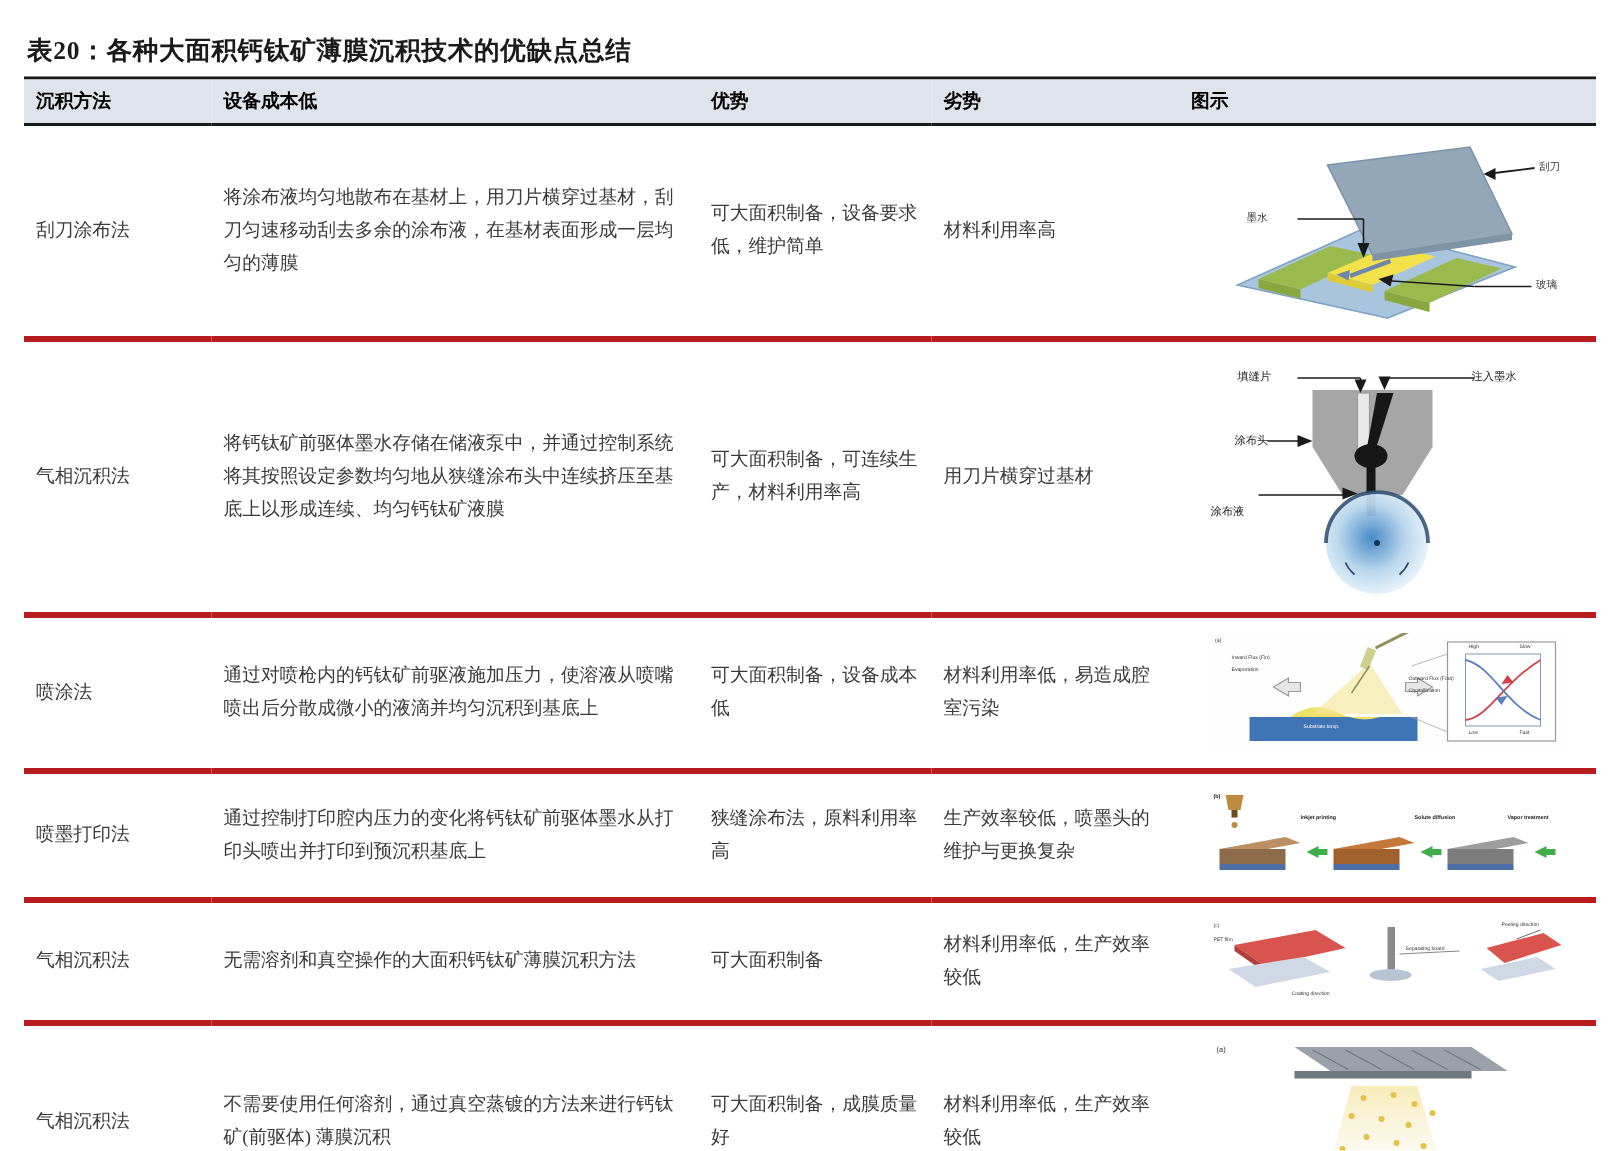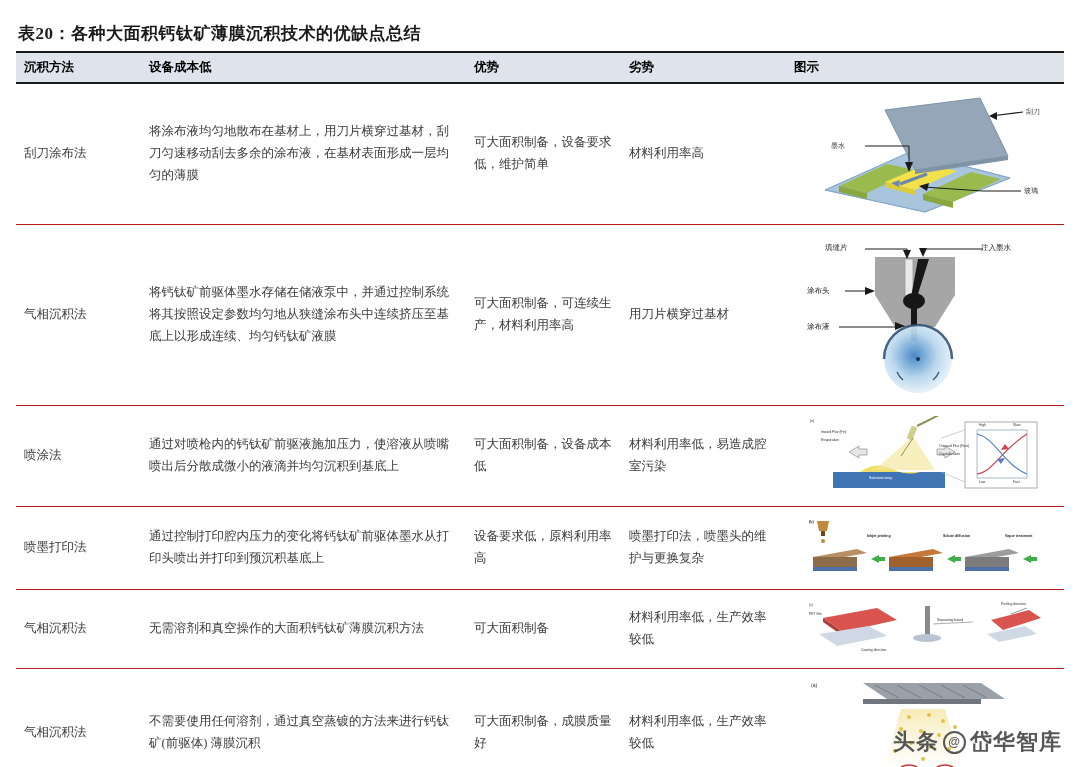--- a/index.html
+++ b/index.html
@@ -20,21 +20,21 @@
 
   
   table.tbl{width:100%;border-collapse:collapse;table-layout:fixed;}
   table.tbl th{
     background:#dfe3ec;color:#000000;font-weight:bold;font-size:12.5px;
     text-align:left;padding:6px 8px;border:none;vertical-align:middle;
     font-family:"Liberation Serif","DejaVu Serif",serif;
   }
   thead tr{border-bottom:2px solid #1a1a1a;}
   table.tbl td{
-    border-top:1px solid #b91c1c;
+    border-top:4px solid #b91c1c;
     padding:10px 8px;vertical-align:middle;font-size:12.5px;line-height:1.75;
     color:#3a3a3a;
   }
   tbody tr:first-child td{border-top:none;}
   td.method{font-size:13px;color:#333;}
   td.principle{color:#3d3d3d;}
   td.pro{color:#3d3d3d;}
   td.con{color:#3d3d3d;}
   td.fig{padding:4px 6px;}
 
@@ -190,22 +190,22 @@
               <polygon points="102,24 98,15 106,15" fill="#1a1a1a"></polygon>
               <line x1="178" y1="14" x2="120" y2="14" stroke="#1a1a1a" stroke-width="1"></line>
               <polygon points="118,22 114,13 122,13" fill="#1a1a1a"></polygon>
               <line x1="40" y1="56" x2="66" y2="56" stroke="#1a1a1a" stroke-width="1"></line>
               <polygon points="70,56 60,52 60,60" fill="#1a1a1a"></polygon>
               <line x1="34" y1="92" x2="96" y2="92" stroke="#1a1a1a" stroke-width="1"></line>
               <polygon points="100,91 90,87 90,95" fill="#1a1a1a"></polygon>
             </svg>
             <span class="lbl" style="left:20px;top:6px;">填缝片</span>
             <span class="lbl" style="left:176px;top:6px;">注入墨水</span>
-            <span class="lbl" style="left:2px;top:49px;">涂布头</span>
-            <span class="lbl" style="left:2px;top:85px;">涂布液</span>
+            <span class="lbl" style="left:18px;top:49px;">涂布头</span>
+            <span class="lbl" style="left:2px;top:98px;font-family:Liberation Mono, monospace;">涂布液</span>
           </div>
         </td>
       </tr>
 
       <tr>
         <td class="method">喷涂法</td>
         <td class="principle">通过对喷枪内的钙钛矿前驱液施加压力，使溶液从喷嘴喷出后分散成微小的液滴并均匀沉积到基底上</td>
         <td class="pro">可大面积制备，设备成本低</td>
         <td class="con">材料利用率低，易造成腔室污染</td>
         <td class="fig">
@@ -246,22 +246,22 @@
             <span class="tiny" style="left:208px;top:7px;">Slow</span>
             <span class="tiny" style="left:174px;top:64px;">Low</span>
             <span class="tiny" style="left:208px;top:64px;">Fast</span>
           </div>
         </td>
       </tr>
 
       <tr>
         <td class="method">喷墨打印法</td>
         <td class="principle">通过控制打印腔内压力的变化将钙钛矿前驱体墨水从打印头喷出并打印到预沉积基底上</td>
-        <td class="pro">设备要求低，原料利用率高</td>
-        <td class="con">喷墨打印法，喷墨头的维护与更换复杂</td>
+        <td class="pro">狭缝涂布法，原料利用率高</td>
+        <td class="con">生产效率较低，喷墨头的维护与更换复杂</td>
         <td class="fig">
           <div class="f4">
             <svg width="240" height="62" viewBox="0 0 240 62">
               <rect x="0" y="0" width="240" height="62" fill="#ffffff"></rect>
 
               <polygon points="12,4 24,4 22,14 14,14" fill="#c08a3e"></polygon>
               <rect x="16" y="14" width="4" height="5" fill="#6b4a1e"></rect>
               <circle cx="18" cy="24" r="2" fill="#c08a3e"></circle>
 
               <g>
@@ -374,19 +374,14 @@
             </svg>
             <span class="tiny" style="left:6px;top:2px;">(a)</span>
             <span class="tiny" style="left:92px;top:100px;">PbI2</span>
           </div>
         </td>
       </tr>
 
     </tbody>
   </table>
 
-  <div class="watermark">
-    <span>头条</span>
-    <span class="wm-at">@</span>
-    <span>岱华智库</span>
-  </div>
 
 </div>
 
 </body></html>

